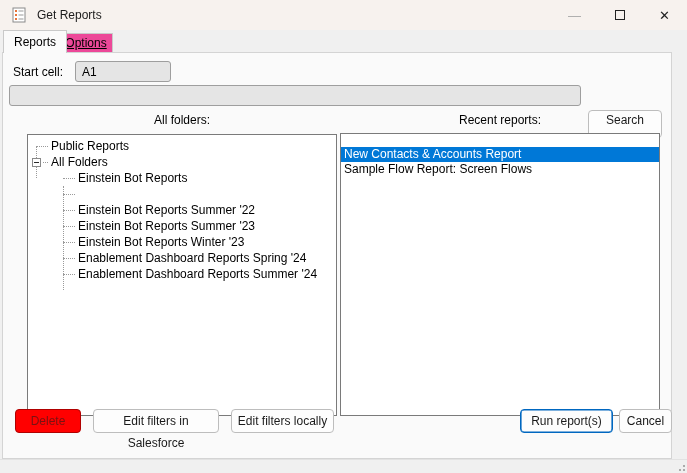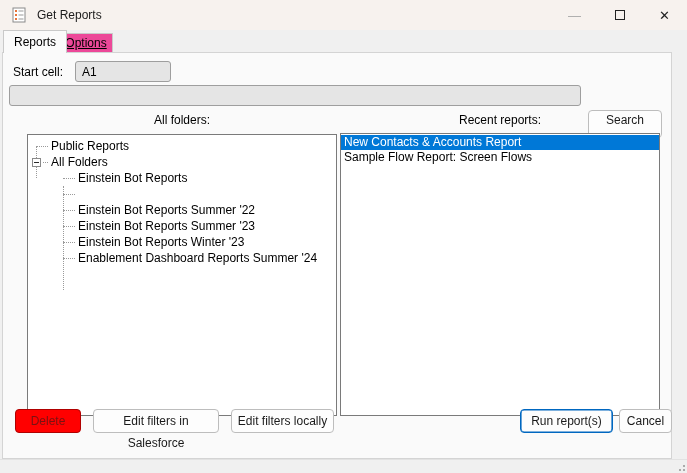--- a/index.html
+++ b/index.html
@@ -56,21 +56,21 @@
   .tree-row .tlabel{position:absolute;top:0;font-size:12px;}
   .tree-row.root .tlabel{left:23px;}
   .tree-row.child .tlabel{left:50px;}
   .expander{position:absolute;left:4px;top:4px;width:9px;height:9px;background:#fff;border:1px solid #898989;}
   .expander::after{content:"";position:absolute;left:1px;top:3px;width:5px;border-top:1px solid #2b2b2b;}
   .vline{position:absolute;border-left:1px dotted #9a9a9a;width:0;}
   .vline-root{left:8px;top:11px;height:32px;}
   .vline-child{left:35px;top:51px;height:104px;}
 
   
-  .listbox{position:absolute;left:337px;top:80px;width:320px;height:283px;background:#fff;border:1px solid #7A7A7A;padding-top:1px;overflow:hidden;}
+  .listbox{position:absolute;left:337px;top:80px;width:320px;height:283px;background:#fff;border:1px solid #7A7A7A;padding-top:13px;overflow:hidden;}
   .list-row{height:15px;line-height:15px;padding-left:3px;font-size:12px;white-space:nowrap;}
   .list-row.selected{background:var(--selection);color:#fff;}
 
   
   .btn-row-y{top:356px;height:24px;line-height:22px;}
   .btn-delete{left:12px;width:66px;background:var(--delete-bg);color:var(--delete-text);border:1px solid #B00000;}
   .btn-edit-sf{left:90px;width:126px;}
   .btn-edit-local{left:228px;width:103px;}
   .btn-run{left:517px;width:93px;border:1px solid var(--run-border);box-shadow:inset 0 0 0 0.6px var(--run-border);}
   .btn-cancel{left:616px;width:53px;}
@@ -149,20 +149,24 @@
       <div class="tree-row child">
         <span class="stub"></span>
         <span class="tlabel">Einstein Bot Reports Summer '23</span>
       </div>
       <div class="tree-row child">
         <span class="stub"></span>
         <span class="tlabel">Einstein Bot Reports Winter '23</span>
       </div>
       <div class="tree-row child">
         <span class="stub"></span>
+        <span class="tlabel">Enablement Dashboard Reports Spring '24</span>
+      </div>
+      <div class="tree-row child">
+        <span class="stub"></span>
         <span class="tlabel">Enablement Dashboard Reports Summer '24</span>
       </div>
     </div>
 
   <div class="listbox">
 
   <div class="list-row selected">New Contacts &amp; Accounts Report</div>
       <div class="list-row">Sample Flow Report: Screen Flows</div>
     </div>
 

